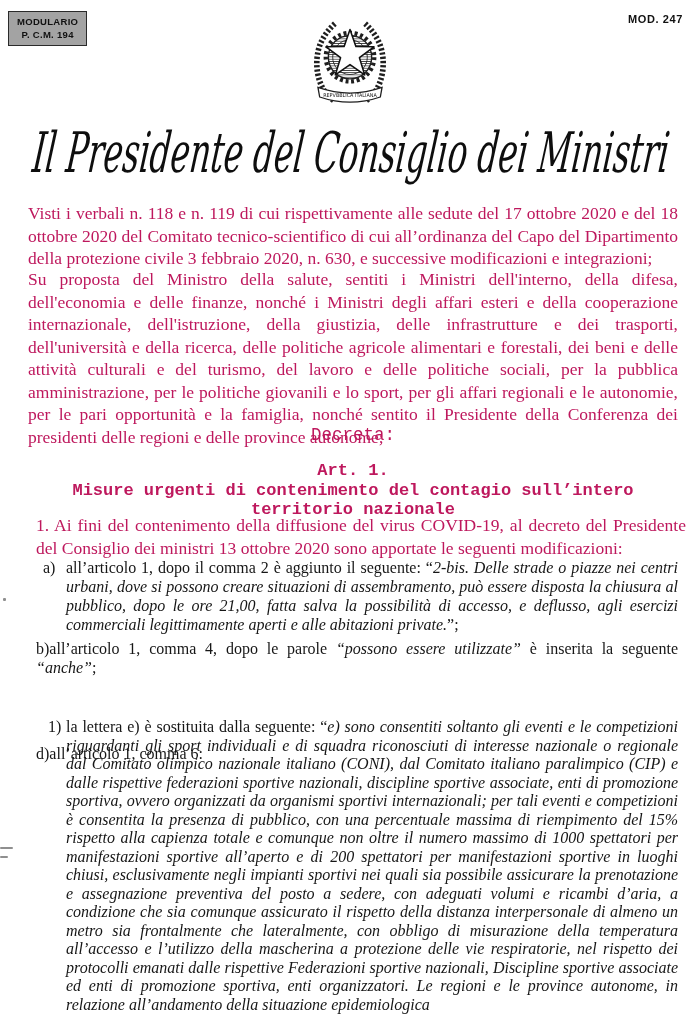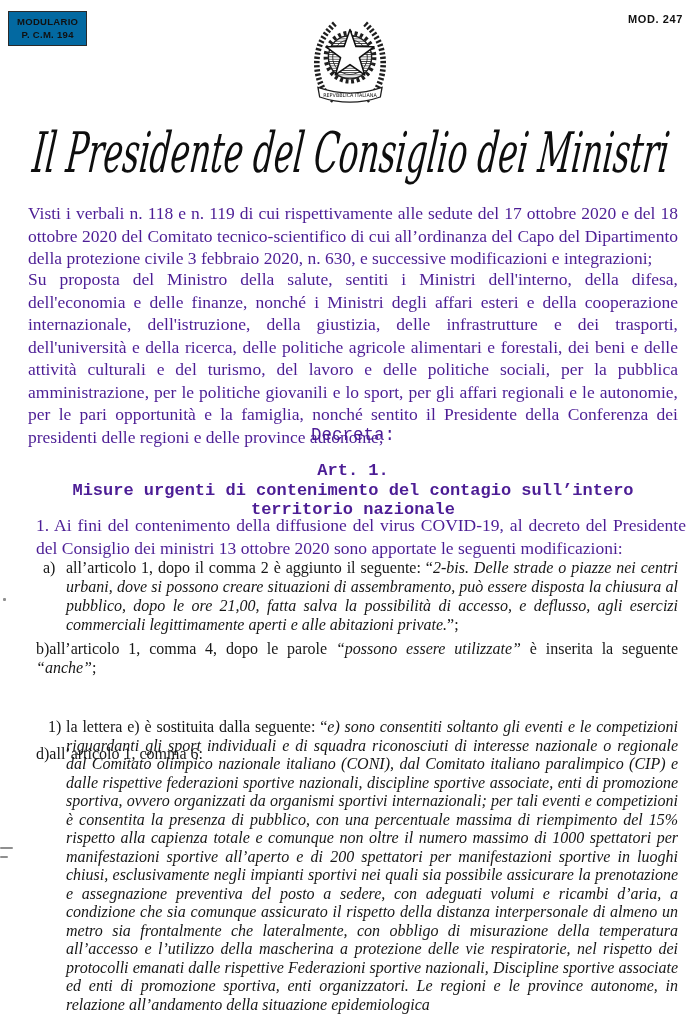--- a/index.html
+++ b/index.html
@@ -14,34 +14,34 @@
     margin: 0 auto;
   }
   
   .modulario-box {
     position: absolute; left: 8px; top: 11px;
     border: 1px solid #2a2a2a;
     padding: 4px 8px 3px 8px;
     font-family: "Liberation Sans", sans-serif;
     font-size: 9.5px; font-weight: bold; line-height: 1.35;
     text-align: center; letter-spacing: 0.3px; color: #111;
-    background: #0369a1;
+    background: #a3a3a3;
   }
   .mod-label {
     position: absolute; right: 16px; top: 13px;
     font-family: "Liberation Sans", sans-serif;
     font-size: 11px; font-weight: bold; letter-spacing: 0.6px; color: #111;
   }
   .emblem { position: absolute; left: 306px; top: 13px; }
   .letterhead { position: absolute; left: 0; top: 98px; width: 699px; height: 105px; }
   
   .blk {
     position: absolute; left: 28px; width: 650px;
     font-size: 17.5px; line-height: 22.5px;
-    text-align: justify; color: #4c1d95;
+    text-align: justify; color: #be185d;
   }
   .center { text-align: center; font-family: Liberation Mono, monospace; }
   .bold-head { font-weight: bold; font-size: 17px; line-height: 19.5px; }
   .item {
     position: absolute;
     font-size: 16px; line-height: 19px;
     text-align: justify; color: #161616;
   }
   .item .lbl { position: absolute; top: 0; }
   .it { font-style: italic; }

